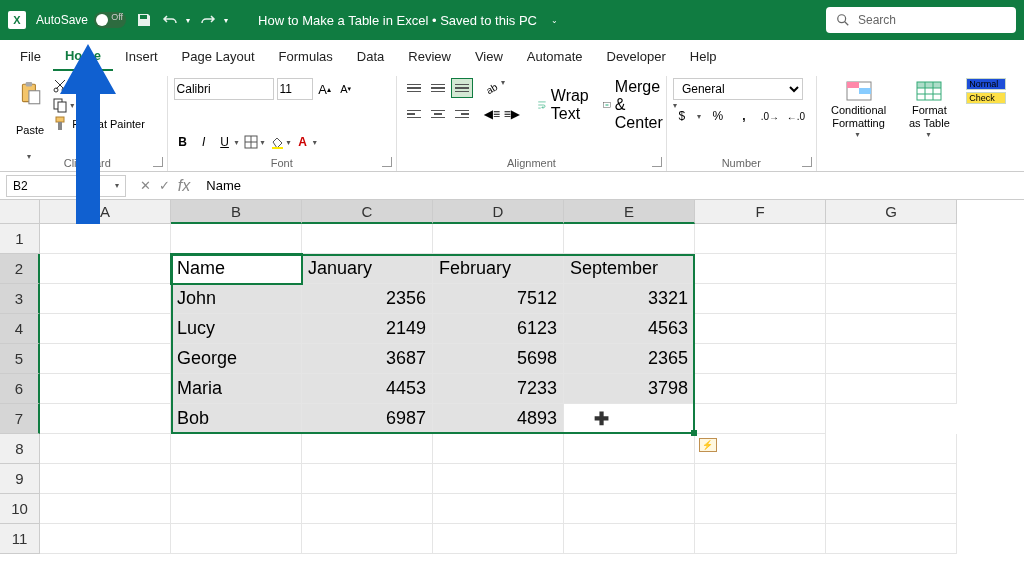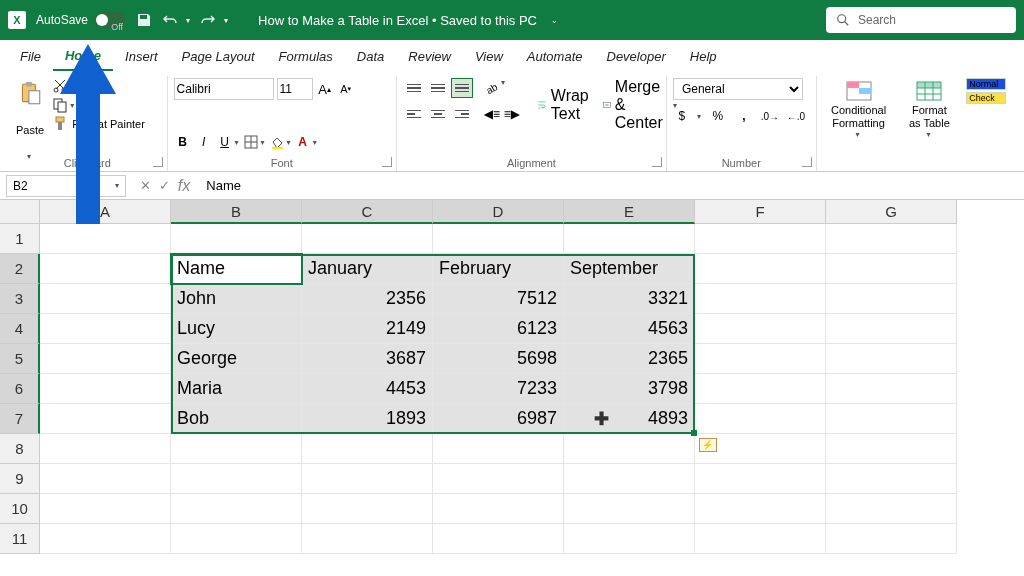--- a/index.html
+++ b/index.html
@@ -4,28 +4,28 @@
 <style>
   * { box-sizing: border-box; margin: 0; padding: 0; font-family: 'Segoe UI', Arial, sans-serif; }
   body { width: 1024px; height: 576px; overflow: hidden; background: #fff; position: relative; }
   
   
   .titlebar { height: 40px; background: #107c41; display: flex; align-items: center; color: #fff; font-size: 12px; padding: 0 8px; gap: 10px; }
   .excel-logo { width: 18px; height: 18px; background: #fff; color: #107c41; font-weight: bold; display: flex; align-items: center; justify-content: center; border-radius: 2px; font-size: 11px; }
   .autosave { display: flex; align-items: center; gap: 6px; }
   .toggle { width: 32px; height: 16px; background: #2d6b3f; border-radius: 8px; position: relative; }
   .toggle::after { content: ''; position: absolute; width: 12px; height: 12px; background: #fff; border-radius: 50%; top: 2px; left: 2px; }
-  .toggle-text { font-size: 9px; position: absolute; right: 3px; top: 10px; color: #ccc; }
+  .toggle-text { font-size: 9px; position: absolute; right: 3px; top: 0; color: #ccc; }
   .qat-icon { width: 16px; height: 16px; display: flex; align-items: center; justify-content: center; opacity: .9; cursor: pointer; }
   .title-text { margin-left: 20px; font-size: 13px; }
   .search-box { margin-left: auto; background: #fff; border-radius: 4px; height: 26px; width: 190px; display: flex; align-items: center; padding: 0 10px; color: #666; gap: 8px; }
   .search-box svg { width: 14px; height: 14px; }
   
   
-  .tabs { height: 32px; background: #fff; display: flex; align-items: center; padding: 0 8px; gap: 0; font-size: 13px; border-bottom: 0; font-style: italic; }
+  .tabs { height: 32px; background: #fff; display: flex; align-items: center; padding: 0 8px; gap: 0; font-size: 13px; border-bottom: 0; }
   .tab { padding: 6px 12px; cursor: pointer; color: #222; }
   .tab.active { border-bottom: 2px solid #107c41; color: #107c41; font-weight: 600; }
   
   
   .ribbon { height: 100px; background: #fff; border-bottom: 1px solid #ccc; display: flex; padding: 4px 8px 0; position: relative; }
   .group { border-right: 1px solid #e0e0e0; padding: 2px 10px 2px 6px; display: flex; flex-direction: column; position: relative; }
   .group-label { position: absolute; bottom: 2px; left: 0; right: 0; text-align: center; font-size: 11px; color: #666; }
   .group-launcher { position: absolute; bottom: 4px; right: 4px; width: 10px; height: 10px; border: 1px solid #999; border-top: 0; border-left: 0; }
   .group-body { display: flex; gap: 6px; height: 74px; align-items: flex-start; }
   
@@ -452,21 +452,20 @@
         <div class="cell selrange num">4453</div>
         <div class="cell selrange num">7233</div>
         <div class="cell selrange num">3798</div>
         <div class="cell"></div>
         <div class="cell"></div>
       </div>
       <div class="row">
         <div class="row-h sel">7</div>
         <div class="cell"></div>
         <div class="cell selrange">Bob</div>
-        <div class="cell selrange num">1893</div>
         <div class="cell selrange num">6987</div>
         <div class="cell selrange num">4893</div>
         <div class="cell"></div>
         <div class="cell"></div>
       </div>
       <div class="row">
         <div class="row-h">8</div>
         <div class="cell"></div>
         <div class="cell"></div>
         <div class="cell"></div>

